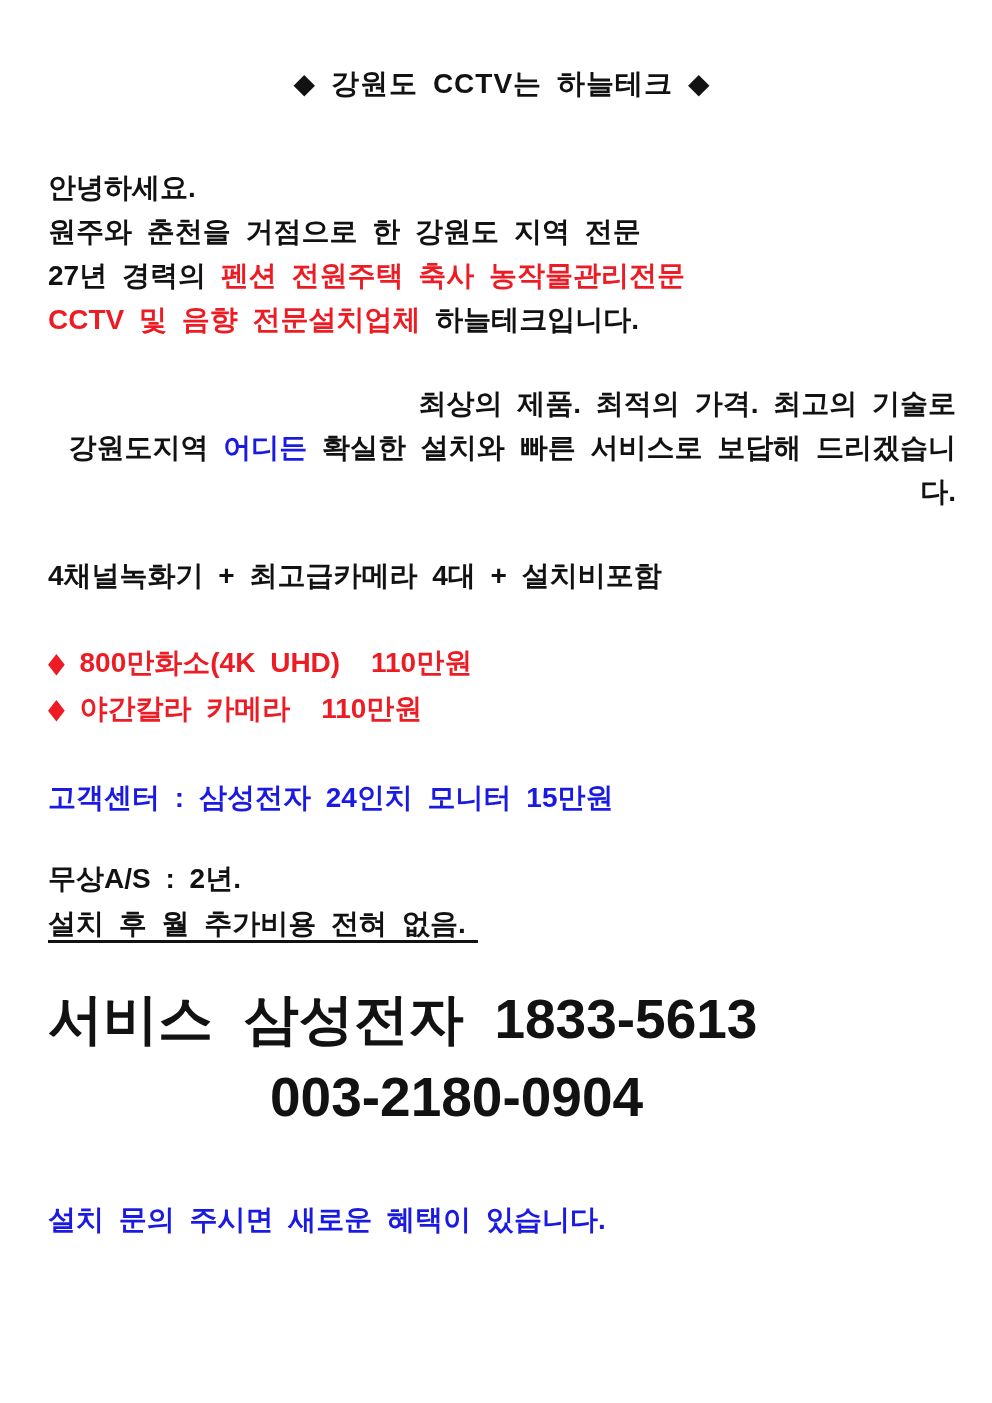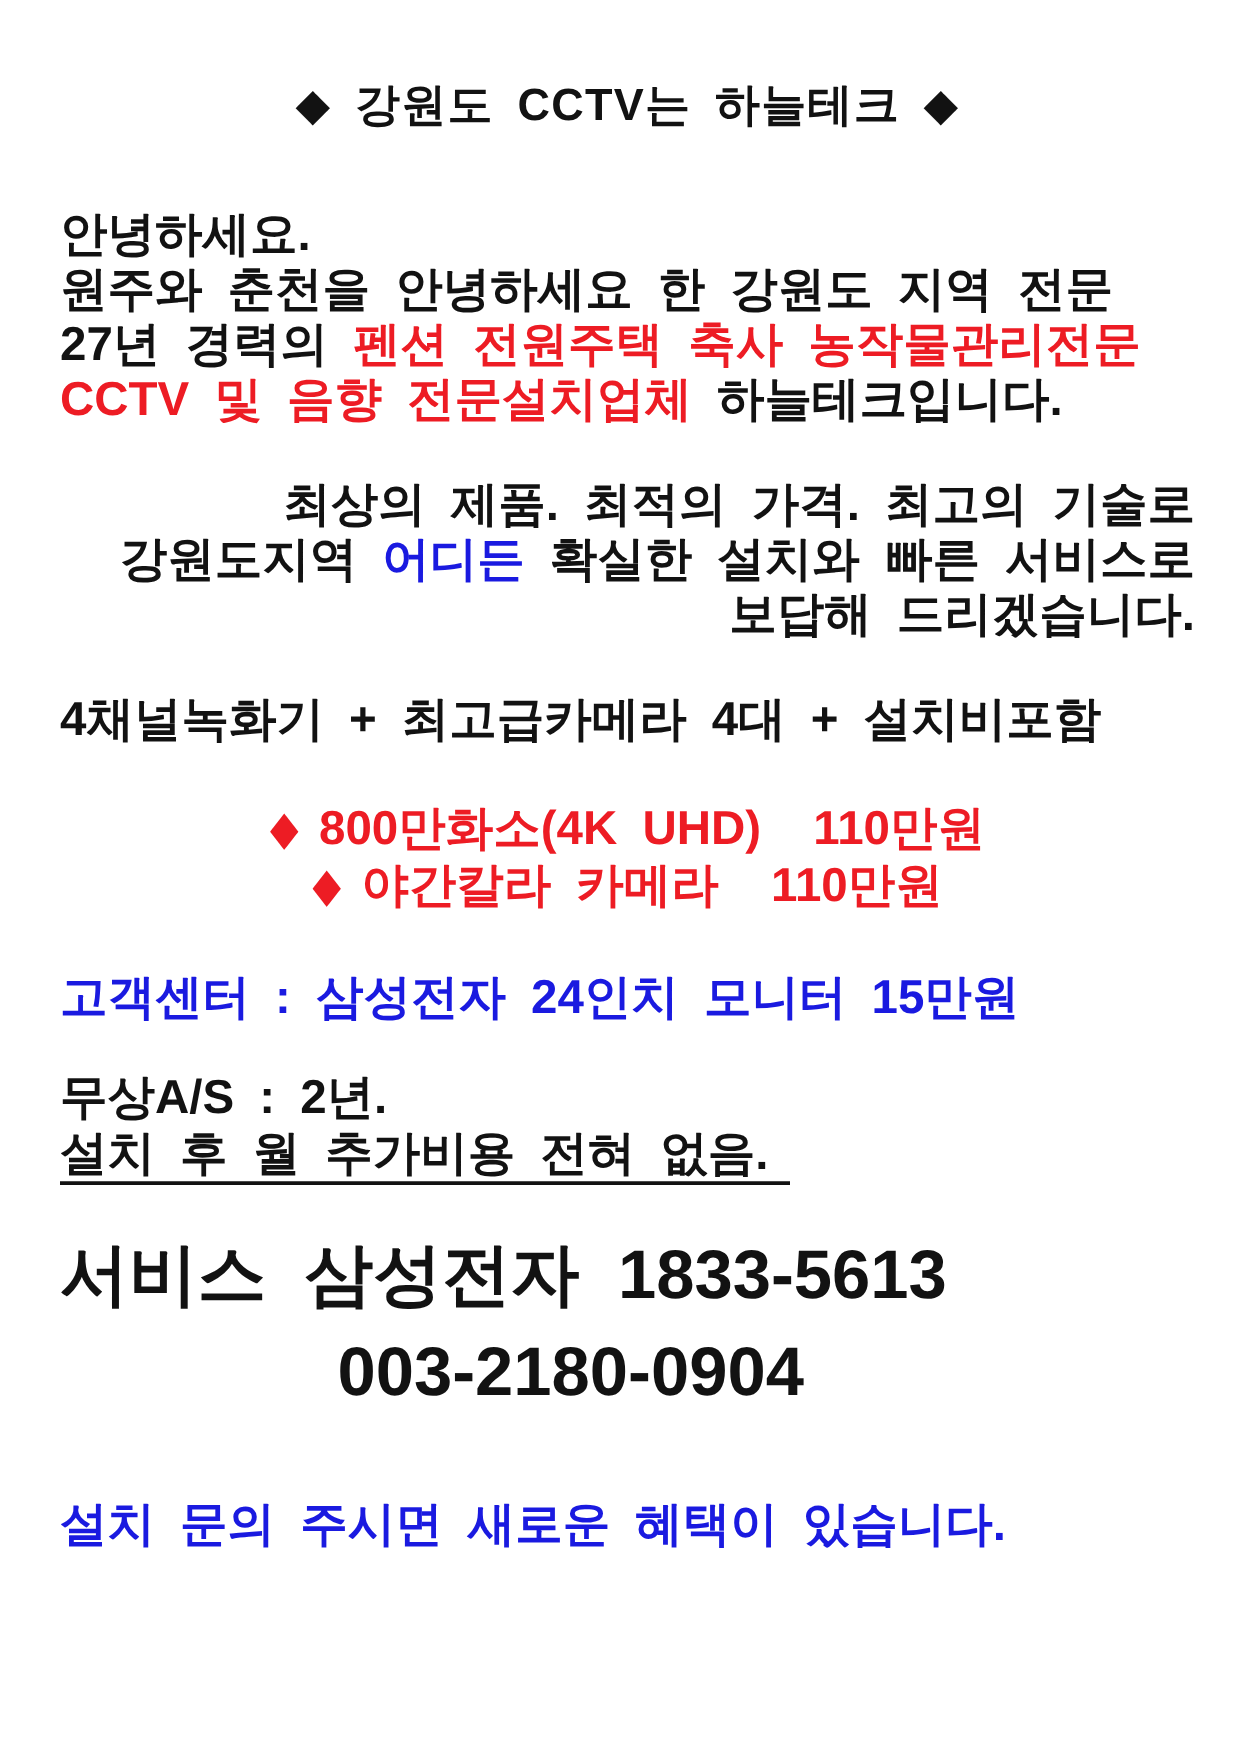--- a/index.html
+++ b/index.html
@@ -12,41 +12,41 @@
     width:992px;height:1403px;
     background:#ffffff;
     font-family:"Liberation Sans","DejaVu Sans",sans-serif;
     font-weight:700;
     color:var(--ink);
     overflow:hidden;
   }
   .page{padding:58px 36px 0 48px;box-sizing:border-box;}
   .title{
     margin:0;
-    font-size:36px;
+    font-size:28px;
     line-height:52px;
     text-align:center;
     letter-spacing:1px;
     white-space:pre-wrap;
     word-spacing:0.22em;
   }
   p{
     margin:0;
-    font-size:38px;
+    font-size:28px;
     line-height:44px;
     white-space:pre-wrap;
     word-spacing:0.25em;
   }
   .red{color:var(--red);}
   .blue{color:var(--blue);}
   section.intro{margin-top:56px;}
   section.promo{margin-top:40px;text-align:right;}
   section.package{margin-top:40px;}
   section.prices{margin-top:42px;}
-  section.prices p{line-height:46px;color:var(--red);text-align:center;}
+  section.prices p{line-height:46px;color:var(--red);}
   .bullet{
     display:inline-block;
     transform:scaleX(0.78);
     transform-origin:left center;
     margin-right:10px;
   }
   .price-value{margin-left:1.1em;}
   section.option{margin-top:44px;}
   section.warranty{margin-top:36px;}
   section.warranty p{line-height:45px;}
@@ -68,21 +68,21 @@
 </style>
 </head>
 <body style="background: rgb(255, 255, 255);">
 
 <div class="page">
 
   <h1 class="title">◆ 강원도 CCTV는 하늘테크 ◆</h1>
 
   <section class="intro">
     <p><span>안녕하세요.</span></p>
-    <p><span>원주와 춘천을 안녕하세요 한 강원도 지역 전문</span></p>
+    <p><span>원주와 춘천을 거점으로 한 강원도 지역 전문</span></p>
     <p><span>27년 경력의 </span><span class="red">펜션 전원주택 축사 농작물관리전문</span></p>
     <p><span class="red">CCTV 및 음향 전문설치업체</span><span> 하늘테크입니다.</span></p>
   </section>
 
   <section class="promo">
     <p><span>최상의 제품. 최적의 가격. 최고의 기술로</span></p>
     <p><span>강원도지역 </span><span class="blue">어디든</span><span> 확실한 설치와 빠른 서비스로 보답해 드리겠습니다.</span></p>
   </section>
 
   <section class="package">

